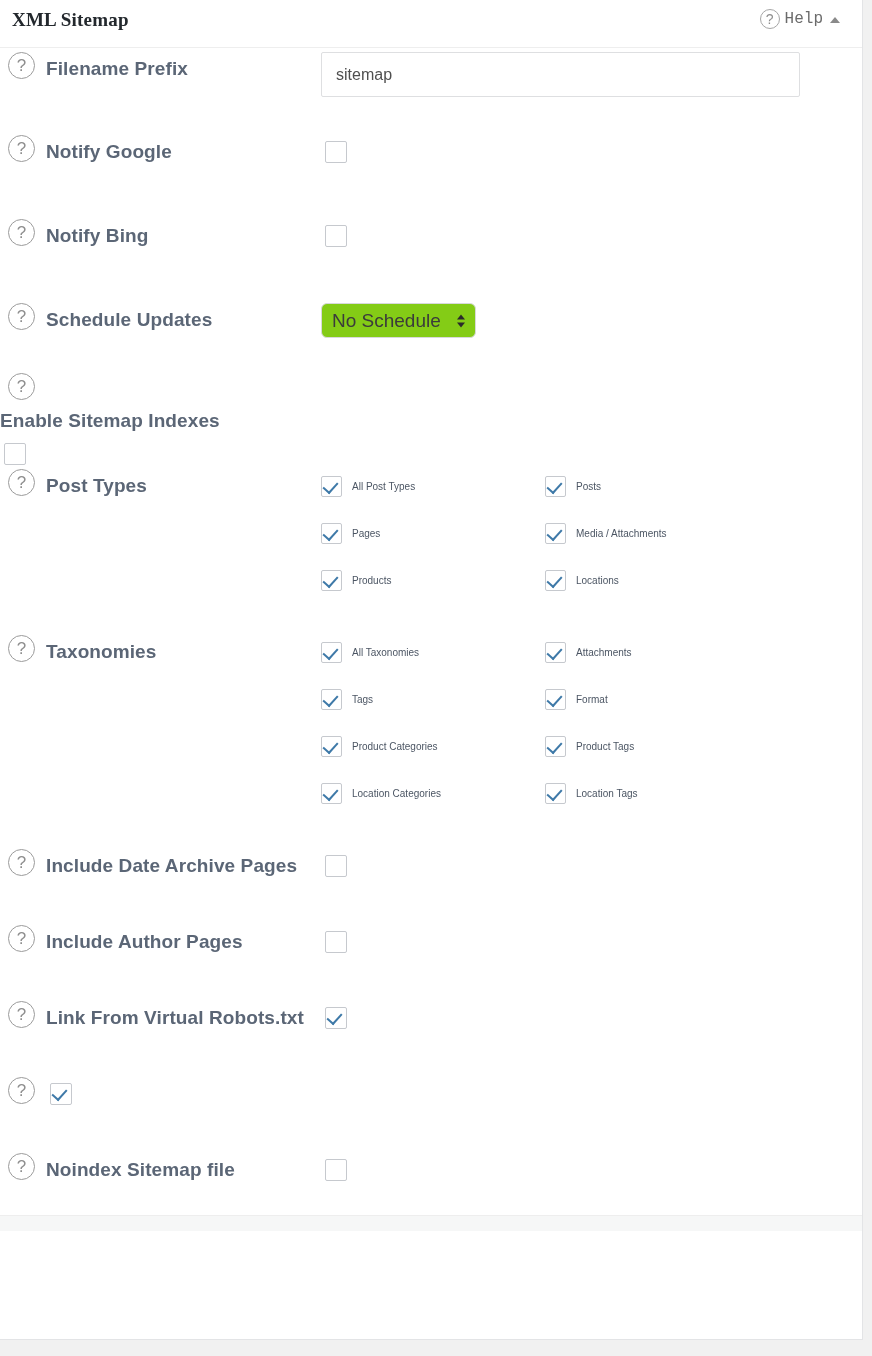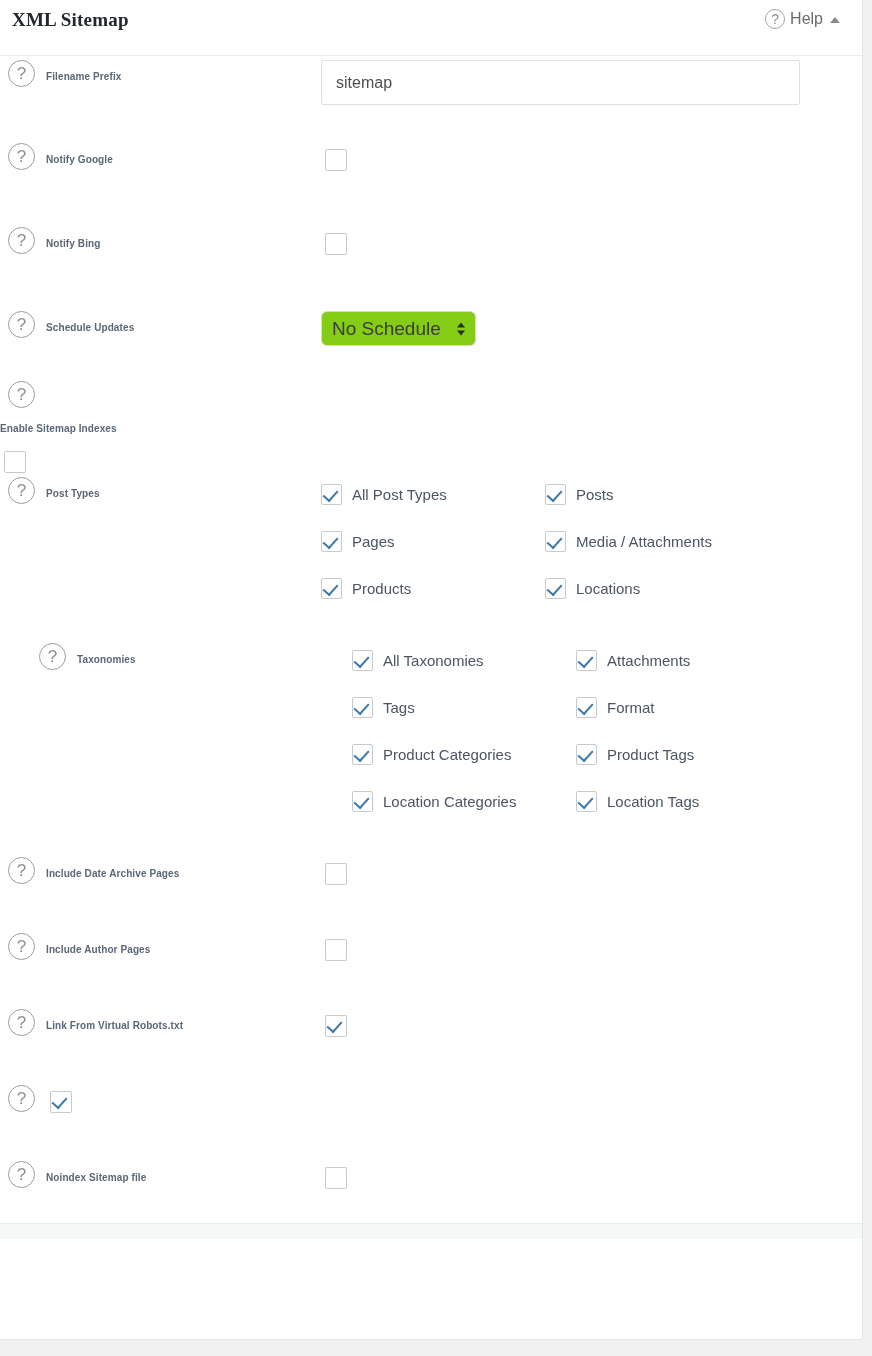--- a/index.html
+++ b/index.html
@@ -21,21 +21,21 @@
     width: 863px;
     min-height: 1340px;
     background: #ffffff;
     border: 1px solid #e3e4e6;
     border-left: none;
     border-top: none;
   }
   
   .pb-header {
     position: relative;
-    height: 56px;
+    height: 48px;
     border-bottom: 1px solid #eeeeee;
   }
   .pb-title {
     position: absolute;
     left: 12px; top: 9px;
     font-family: "Liberation Serif", serif;
     font-size: 19px;
     font-weight: 600;
     color: #23282d;
     letter-spacing: 0.2px;
@@ -65,21 +65,21 @@
     transform: translateY(-52%);
     text-align: center;
     font-family: "Liberation Sans", sans-serif;
     font-size: 14px;
     line-height: 1;
     color: #8e8e8e;
   }
   .pb-help-label {
     font-size: 16px;
     color: #6b6b6b;
-    font-family: Liberation Sans, sans-serif;
+    font-family: Liberation Mono, monospace;
   }
   .tri-up {
     width: 0; height: 0;
     border-left: 5px solid transparent;
     border-right: 5px solid transparent;
     border-bottom: 6px solid #8a8a8a;
     margin-left: 2px;
     margin-top: 1px;
   }
 
@@ -115,21 +115,21 @@
     transform: translateY(-52%);
     text-align: center;
     font-size: 17px;
     line-height: 1;
     color: #8e8e8e;
   }
   .row-label {
     flex: 0 0 auto;
     width: 275px;
     padding-top: 8px;
-    font-size: 10px;
+    font-size: 19px;
     font-weight: bold;
     color: #5b6676;
     line-height: 25px;
     letter-spacing: 0.1px;
   }
   .row-field {
     flex: 1 1 auto;
     padding-top: 4px;
     position: relative;
   }
@@ -216,21 +216,21 @@
     row-gap: 26px;
     column-gap: 0;
     padding-top: 7px;
   }
   .cbitem {
     display: flex;
     align-items: center;
     gap: 10px;
   }
   .cbitem span {
-    font-size: 15px;
+    font-size: 10px;
     color: #4b5563;
     font-weight: normal;
     white-space: nowrap;
   }
 
   .pb-footer {
     height: 16px;
     background: #f6f7f7;
     border-top: 1px solid #eeeeee;
   }
@@ -318,21 +318,21 @@
                 <span class="cb checked" role="checkbox" aria-checked="true"></span>
                 <span>Products</span>
               </label>
               <label class="cbitem">
                 <span class="cb checked" role="checkbox" aria-checked="true"></span>
                 <span>Locations</span>
               </label>
             </div>
           </div>
         </div>
-        <div class="row" style="min-height: 214px; margin-left: 31px;">
+        <div class="row" style="min-height: 214px;">
           <div class="row-icon">
             <span class="qbig"></span>
           </div>
           <div class="row-label">Taxonomies</div>
           <div class="row-field">
             <div class="cbgrid">
               <label class="cbitem">
                 <span class="cb checked" role="checkbox" aria-checked="true"></span>
                 <span>All Taxonomies</span>
               </label>

